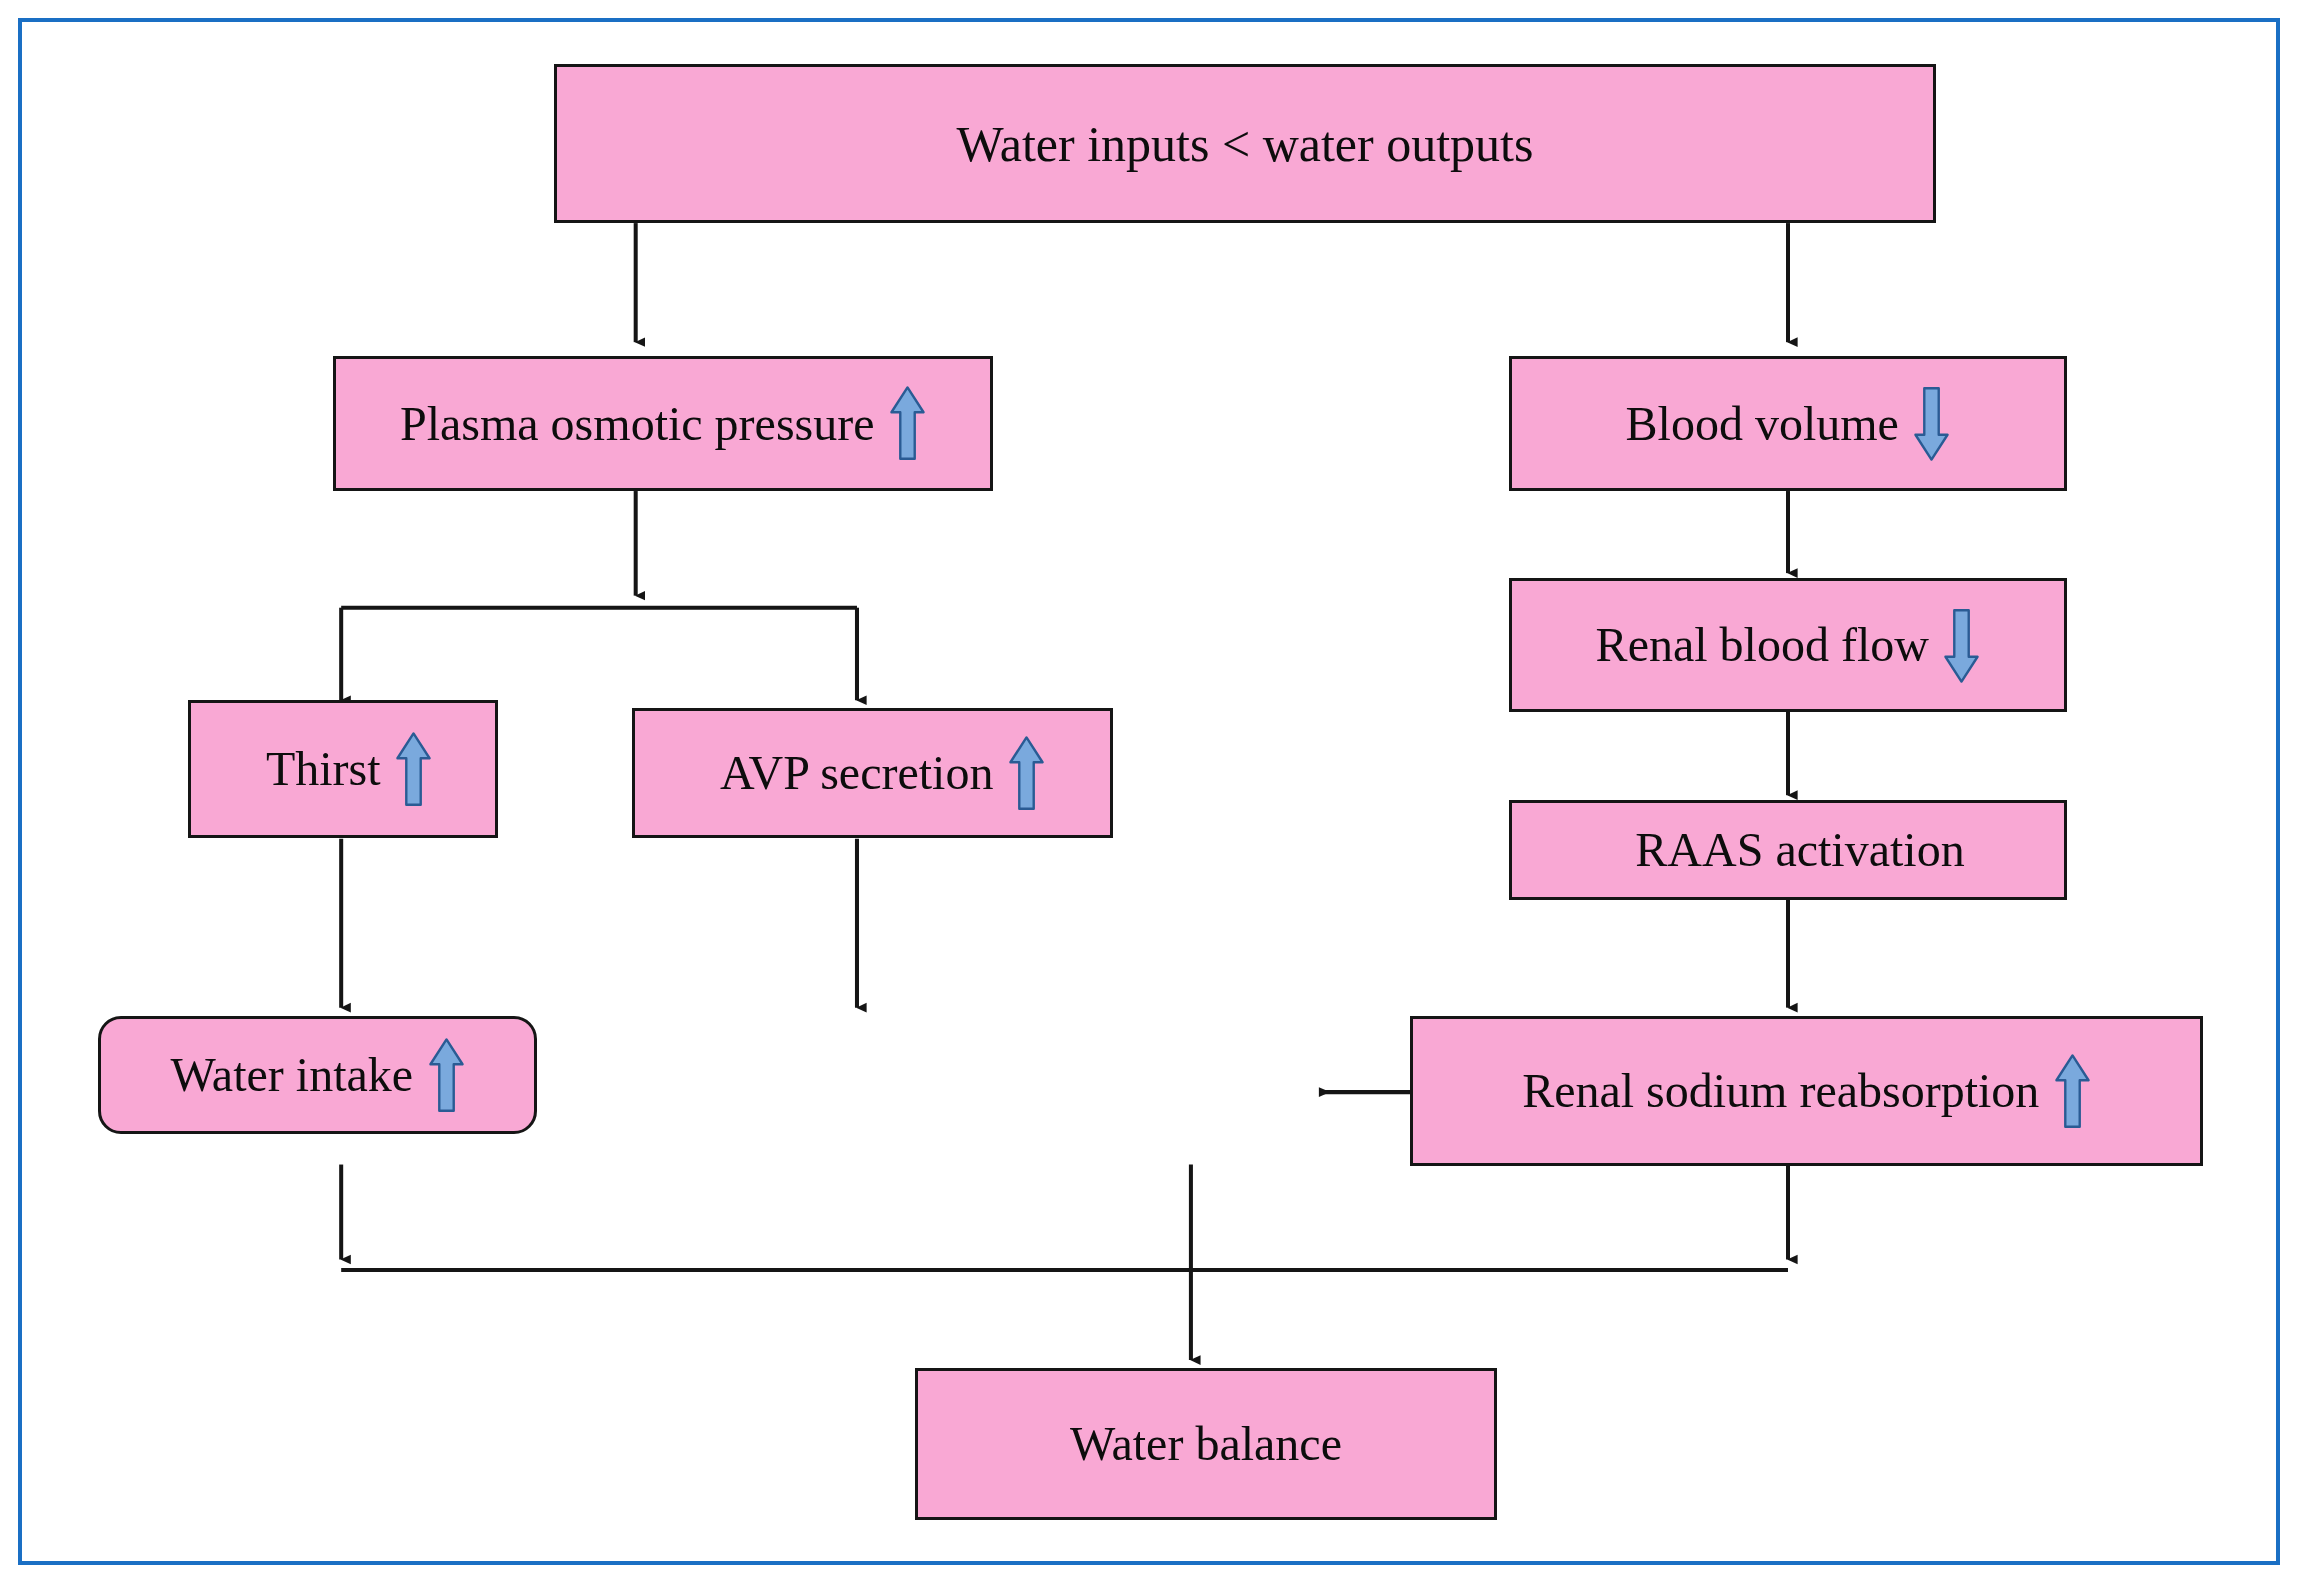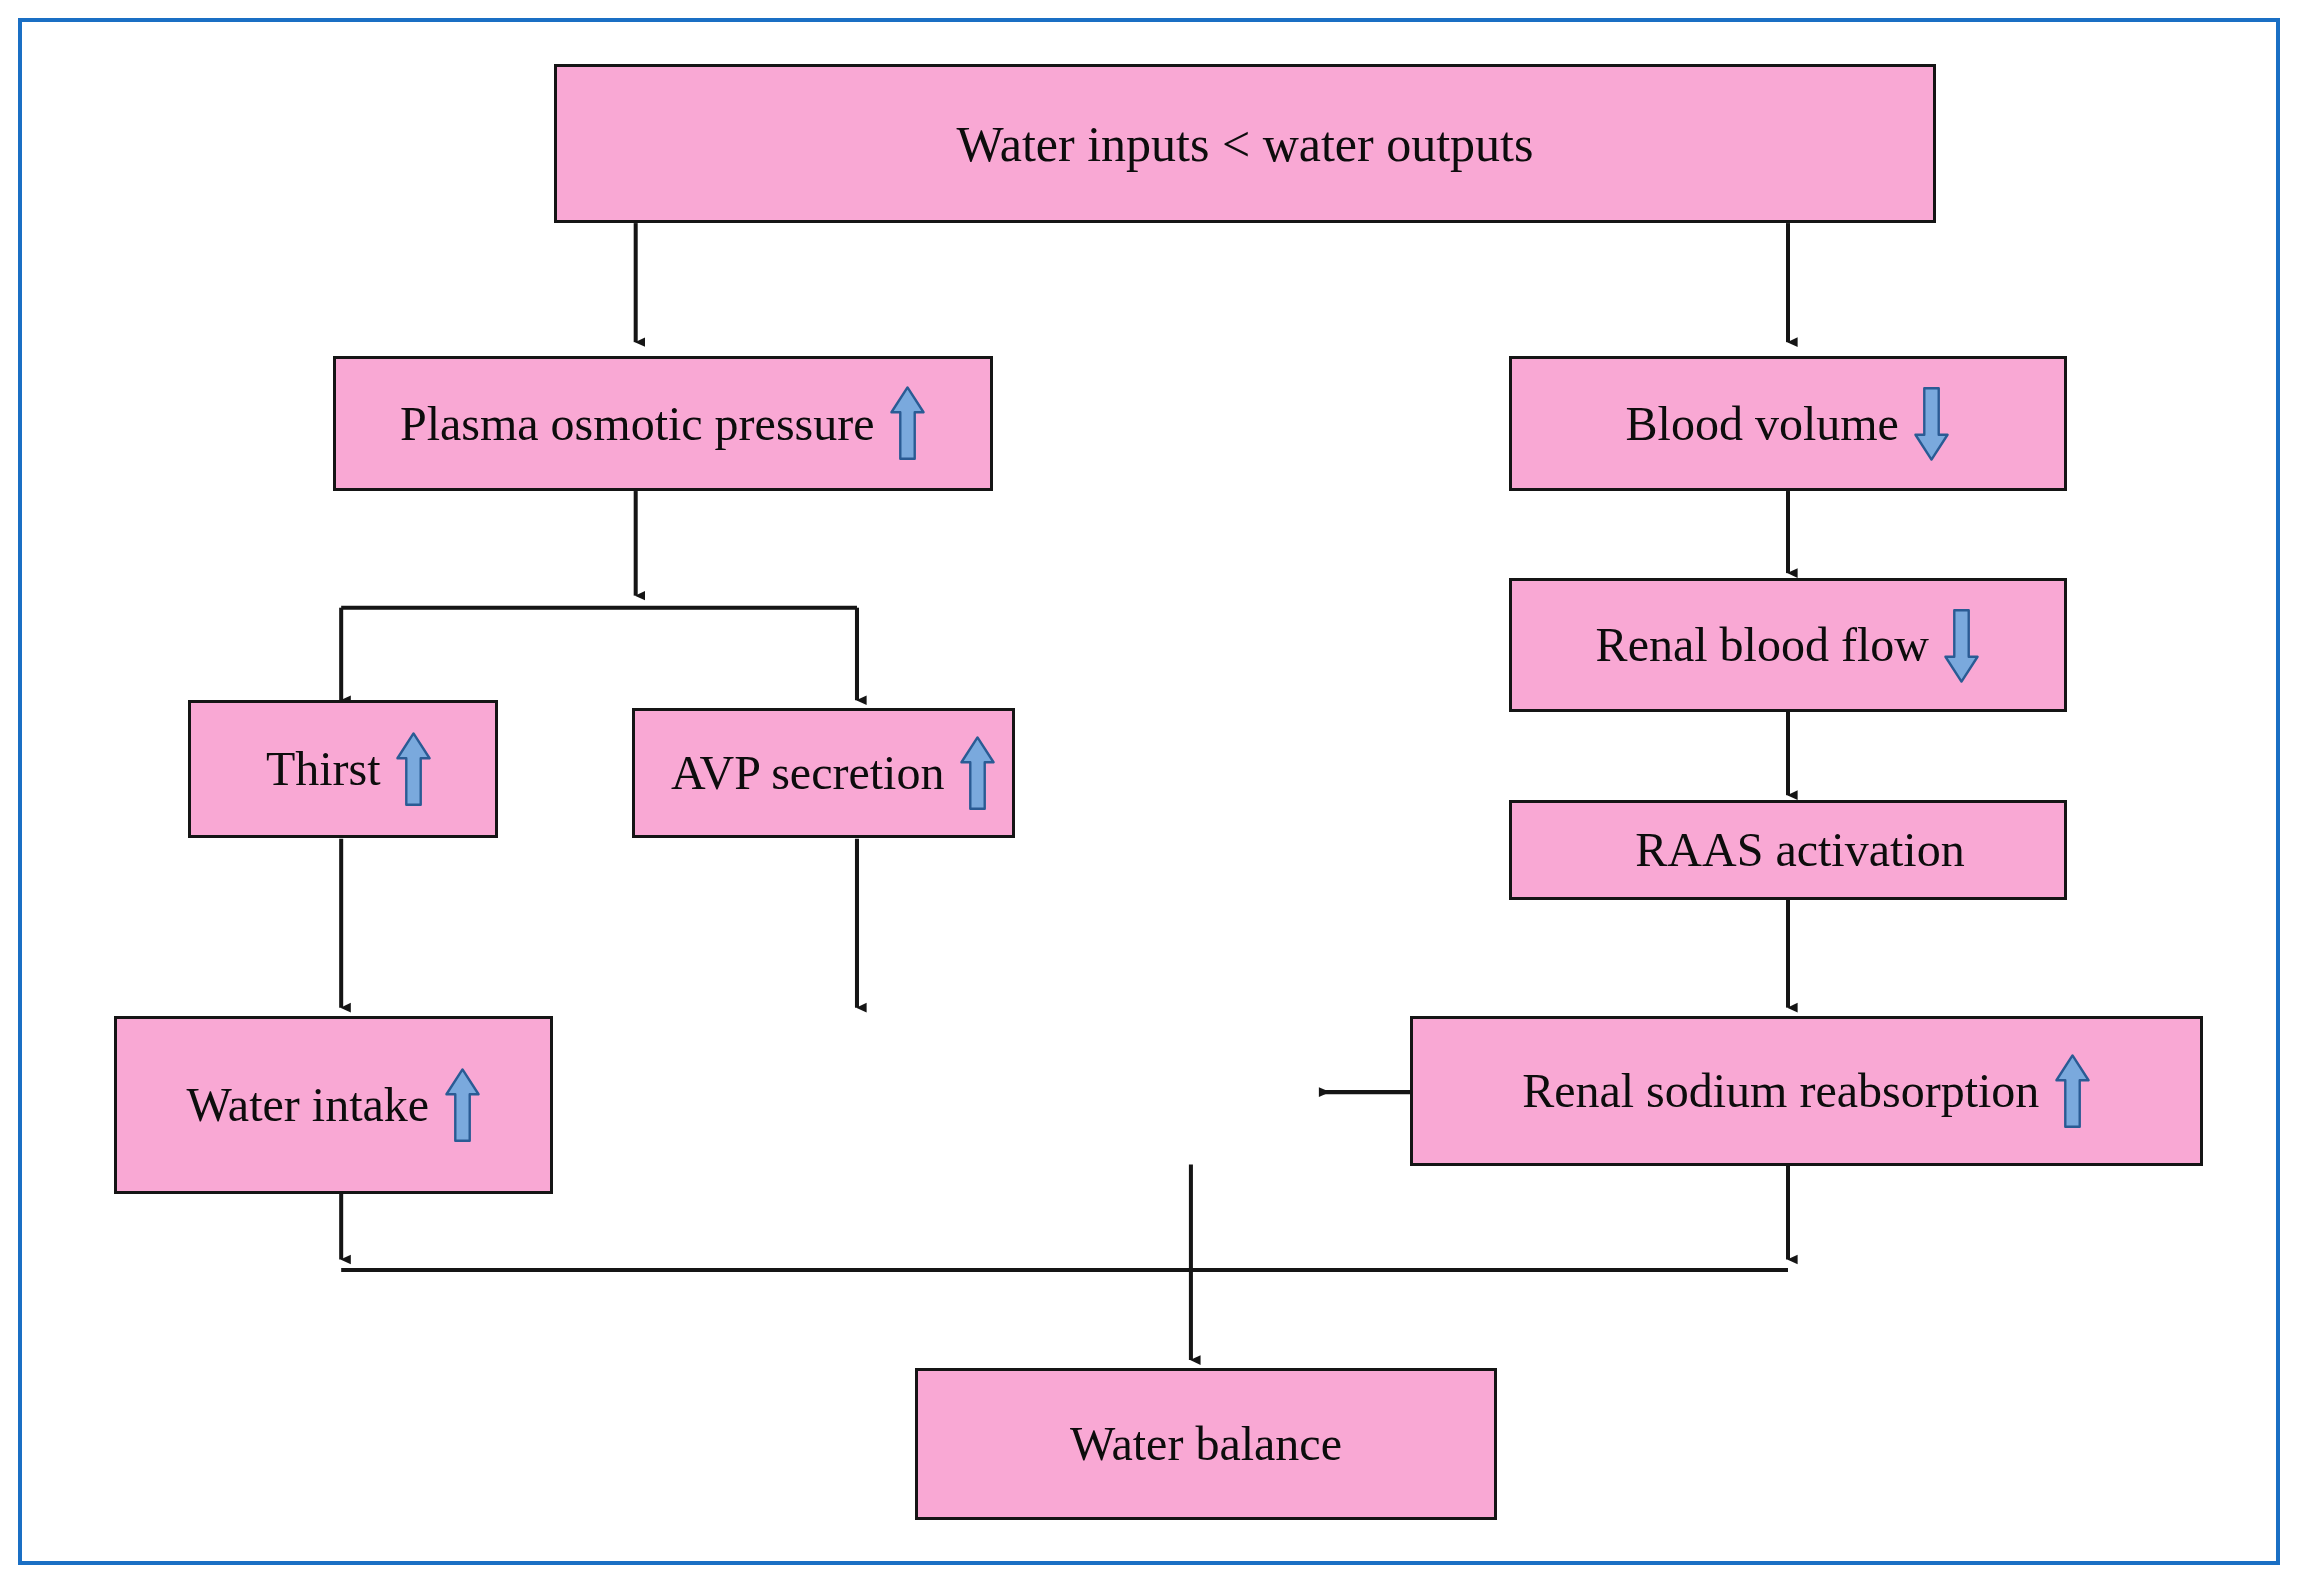--- a/index.html
+++ b/index.html
@@ -147,21 +147,21 @@
     <div class="node-inner">
       <span class="node-label">Thirst</span>
       <span class="trend-icon">
         <svg viewBox="0 0 46 96" xmlns="http://www.w3.org/2000/svg">
           <path d="M23,3 L43,34 L32,34 L32,92 L14,92 L14,34 L3,34 Z" fill="#7aa9dd" stroke="#2a5b94" stroke-width="3" stroke-linejoin="round"></path>
         </svg>
       </span>
     </div>
   </div>
 
-  <div class="node-box" style="left:632px; top:708px; width:383px; height:130px;padding-left:20px;">
+  <div class="node-box" style="left:632px; top:708px; width:481px; height:130px;padding-left:20px;">
     <div class="node-inner">
       <span class="node-label">AVP secretion</span>
       <span class="trend-icon">
         <svg viewBox="0 0 46 96" xmlns="http://www.w3.org/2000/svg">
           <path d="M23,3 L43,34 L32,34 L32,92 L14,92 L14,34 L3,34 Z" fill="#7aa9dd" stroke="#2a5b94" stroke-width="3" stroke-linejoin="round"></path>
         </svg>
       </span>
     </div>
   </div>
 
@@ -175,21 +175,21 @@
       </span>
     </div>
   </div>
 
   <div class="node-box center-only" style="left:1509px; top:800px; width:558px; height:100px;padding-left:24px;">
     <div class="node-inner">
       <span class="node-label">RAAS activation</span>
     </div>
   </div>
 
-  <div class="node-box" style="left:114px; top:1016px; width:439px; height:178px;">
+  <div class="node-box" style="left:98px; top:1016px; width:439px; height:118px;border-radius:23px;">
     <div class="node-inner">
       <span class="node-label">Water intake</span>
       <span class="trend-icon">
         <svg viewBox="0 0 46 96" xmlns="http://www.w3.org/2000/svg">
           <path d="M23,3 L43,34 L32,34 L32,92 L14,92 L14,34 L3,34 Z" fill="#7aa9dd" stroke="#2a5b94" stroke-width="3" stroke-linejoin="round"></path>
         </svg>
       </span>
     </div>
   </div>
 

